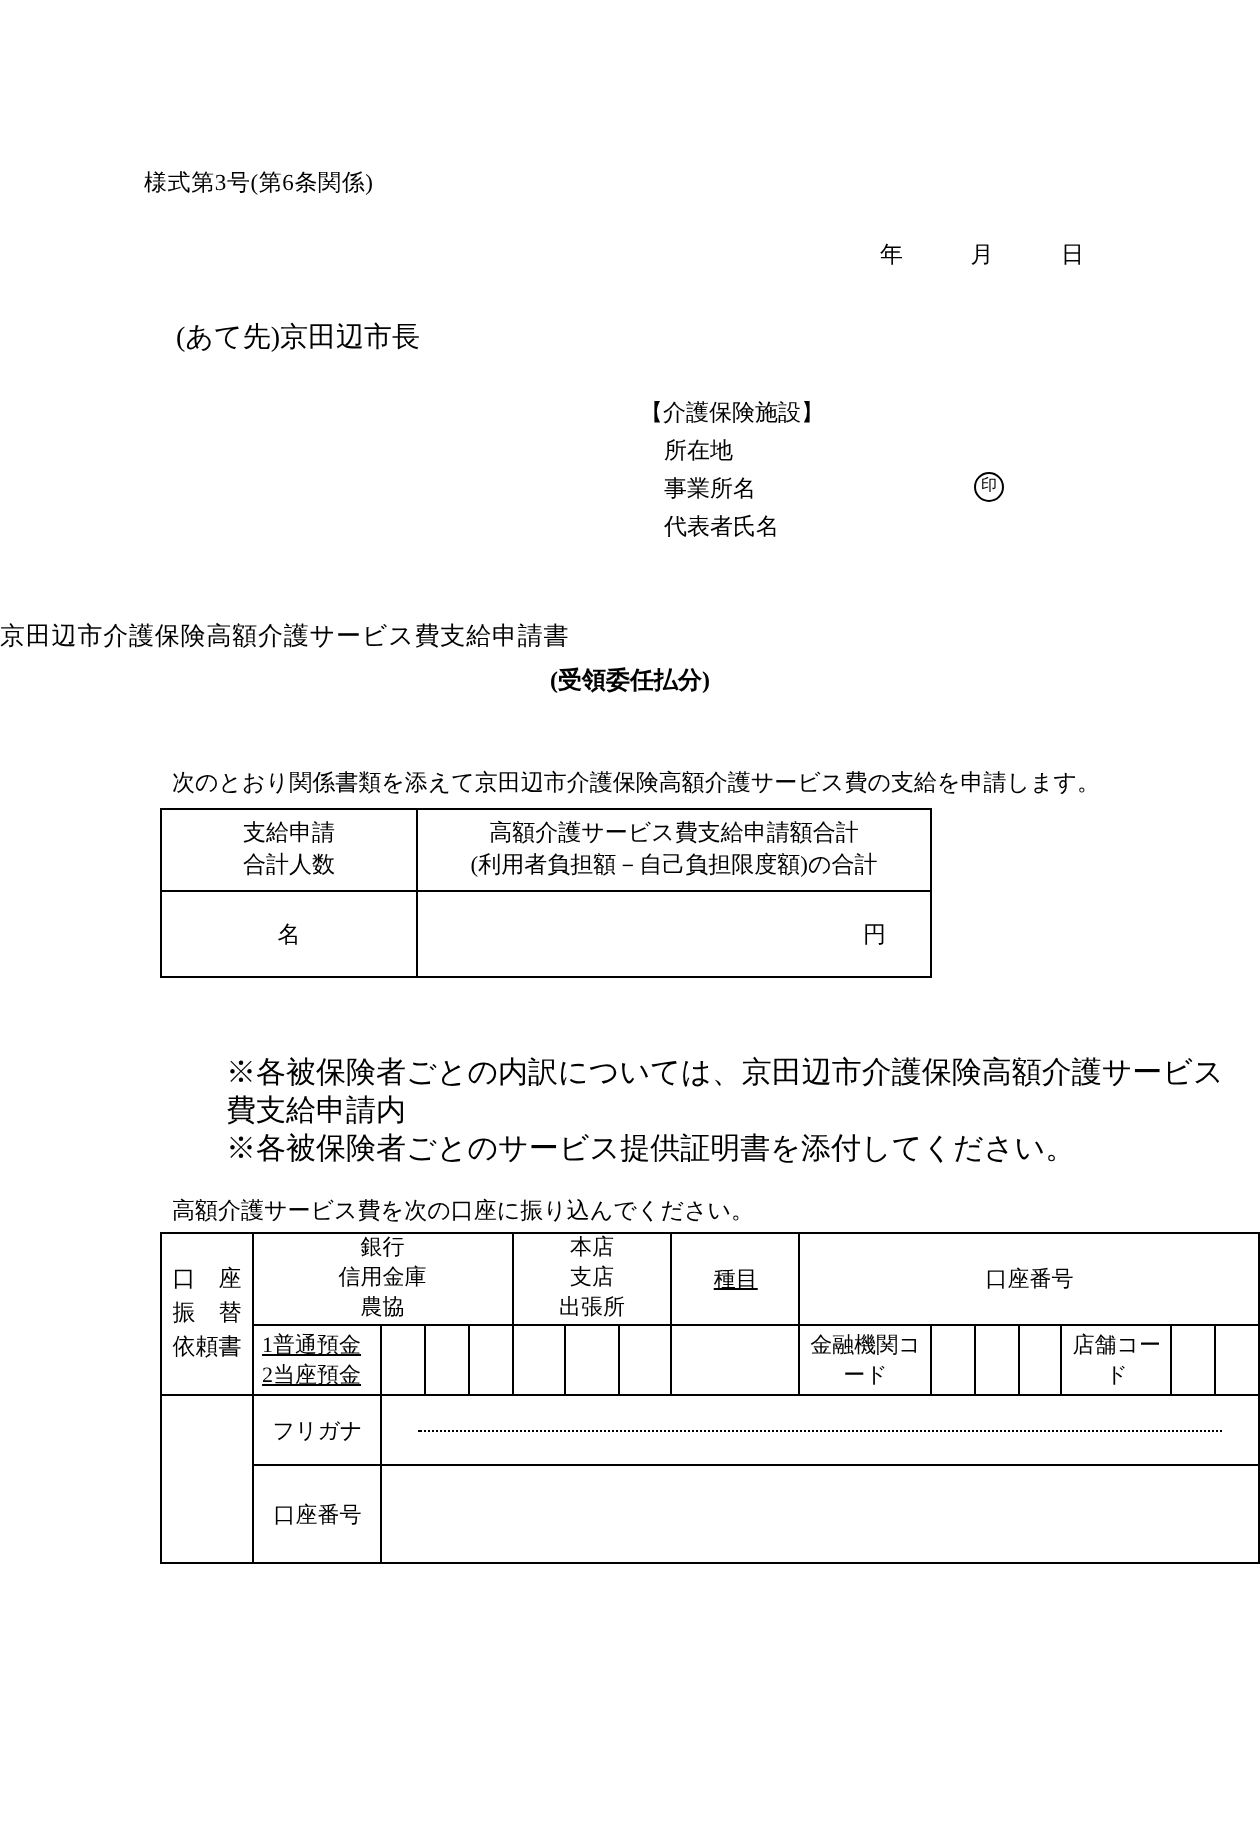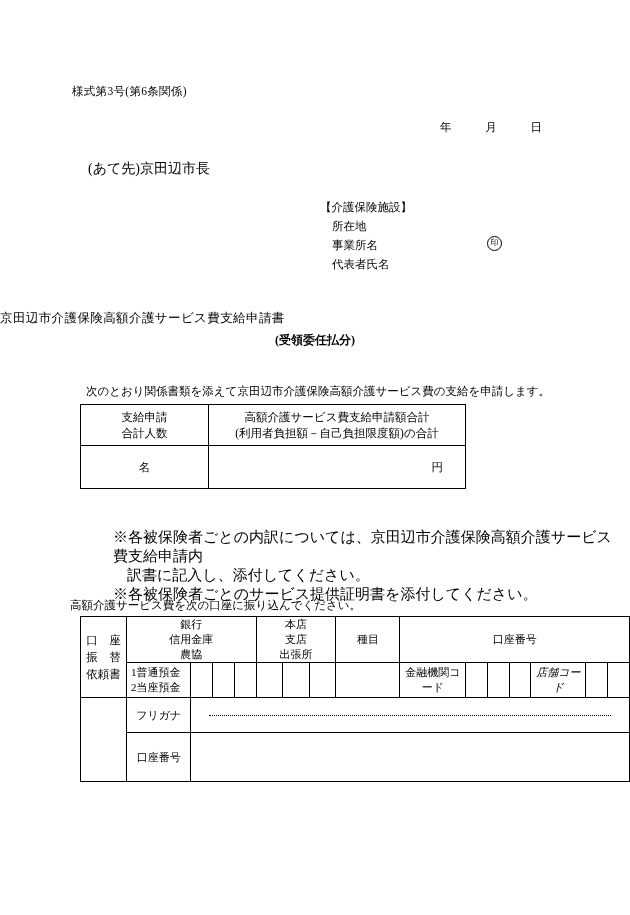--- a/index.html
+++ b/index.html
@@ -119,21 +119,21 @@
     top: 528px;
     font-size: 15px;
     line-height: 19px;
     width: 500px;
     margin-left: 33px;
   }
   .notes .indent { padding-left: 14px; }
 
   .bank-lead {
     position: absolute;
-    left: 70px;
+    left: 86px;
     top: 598px;
     font-size: 11.5px;
   }
 
   table.bank {
     position: absolute;
     left: 80px;
     top: 616px;
     border-collapse: collapse;
     font-size: 11px;
@@ -145,21 +145,21 @@
     vertical-align: middle;
     padding: 0;
   }
   .lbl-side {
     width: 48px;
     font-size: 11.5px;
     line-height: 17px;
   }
   .cell-bank { width: 100px; line-height: 15px; }
   .cell-branch { width: 88px; line-height: 15px; }
-  .cell-kind { width: 70px; font-size: 11px; }
+  .cell-kind { width: 70px; font-size: 11px; text-decoration: underline; }
   .acct-label { }
   .digit { width: 23.5px; }
   .codecell { }
   .furi-label { width: 62px; text-align: left; padding-left: 8px; }
   .furi-val { }
   .dots {
     border-bottom: 1px dotted #000;
     width: 92%;
     margin: 0 auto;
     height: 0;
@@ -225,21 +225,20 @@
       </td>
       <td class="right">
         <span>円</span>
       </td>
     </tr>
   </tbody>
     </table>
 
   <div class="notes">
     <div>※各被保険者ごとの内訳については、京田辺市介護保険高額介護サービス費支給申請内</div>
-    <div class="indent">訳書に記入し、添付してください。</div>
     <div>※各被保険者ごとのサービス提供証明書を添付してください。</div>
   </div>
 
   <div class="bank-lead">高額介護サービス費を次の口座に振り込んでください。</div>
 
   <table class="bank">
     <tbody>
         <tr>
       <td class="lbl-side" rowspan="3">
         <div>口　座</div>
@@ -278,21 +277,21 @@
       <td class="digit h-mid" rowspan="2"></td>
     </tr>
 
     <tr>
       <td class="codecell h-row" style="width:72px;">
         <span>金融機関コード</span>
       </td>
       <td class="digit h-row"></td>
       <td class="digit h-row"></td>
       <td class="digit h-row"></td>
-      <td class="codecell h-row" style="width:60px;font-style:italic;">
+      <td class="codecell h-row" style="width:60px;">
         <span>店舗コード</span>
       </td>
       <td class="digit h-row"></td>
       <td class="digit h-row"></td>
     </tr>
 
     <tr>
       <td class="lbl-side nb-top nb-bottom"></td>
       <td class="furi-label h-mid">
         <span>フリガナ</span>

